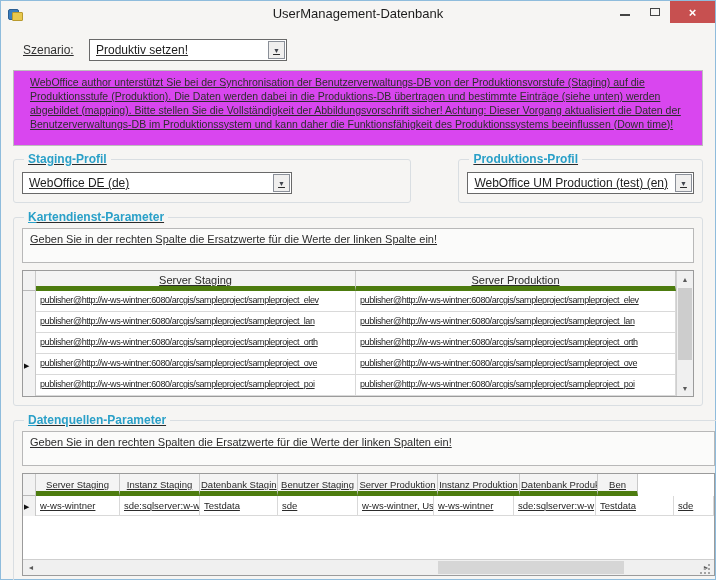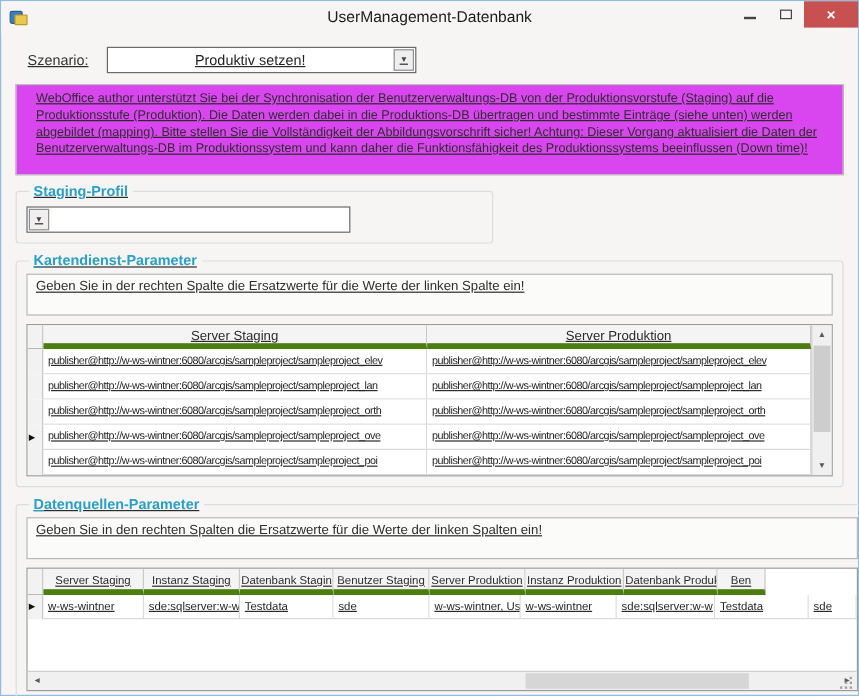--- a/index.html
+++ b/index.html
@@ -101,34 +101,44 @@
       <div class="win-btn close">
           <span>×</span>
         </div>
     </div>
   </div>
 
   <div class="client">
 
     <div class="row-scenario">
       <span class="lbl">Szenario:</span>
-      <div class="combo" style="width:258px;text-align:center;">
+      <div class="combo" style="width:198px;">
         <span class="combo-text">Produktiv setzen!</span>
         <span class="combo-btn">
             <span>▼</span>
           </span>
       </div>
     </div>
 
     <div class="desc">WebOffice author unterstützt Sie bei der Synchronisation der Benutzerverwaltungs-DB von der Produktionsvorstufe (Staging) auf die Produktionsstufe (Produktion). Die Daten werden dabei in die Produktions-DB übertragen und bestimmte Einträge (siehe unten) werden abgebildet (mapping). Bitte stellen Sie die Vollständigkeit der Abbildungsvorschrift sicher! Achtung: Dieser Vorgang aktualisiert die Daten der Benutzerverwaltungs-DB im Produktionssystem und kann daher die Funktionsfähigkeit des Produktionssystems beeinflussen (Down time)!</div>
 
     <div class="profiles">
       <fieldset class="fs-staging">
         <legend><span>Staging-Profil</span></legend>
         <div class="combo">
+          <span class="combo-text">WebOffice DE (de)</span>
+          <span class="combo-btn">
+              <span>▼</span>
+            </span>
+        </div>
+      </fieldset>
+      <fieldset class="fs-prod">
+        <legend><span>Produktions-Profil</span></legend>
+        <div class="combo">
+          <span class="combo-text">WebOffice UM Production (test) (en)</span>
           <span class="combo-btn">
               <span>▼</span>
             </span>
         </div>
       </fieldset>
     </div>
 
     <fieldset class="fs-params">
       <legend><span class="mnemonic">K</span><span>artendienst-Parameter</span></legend>
       <div class="instruction">Geben Sie in der rechten Spalte die Ersatzwerte für die Werte der linken Spalte ein!</div>

